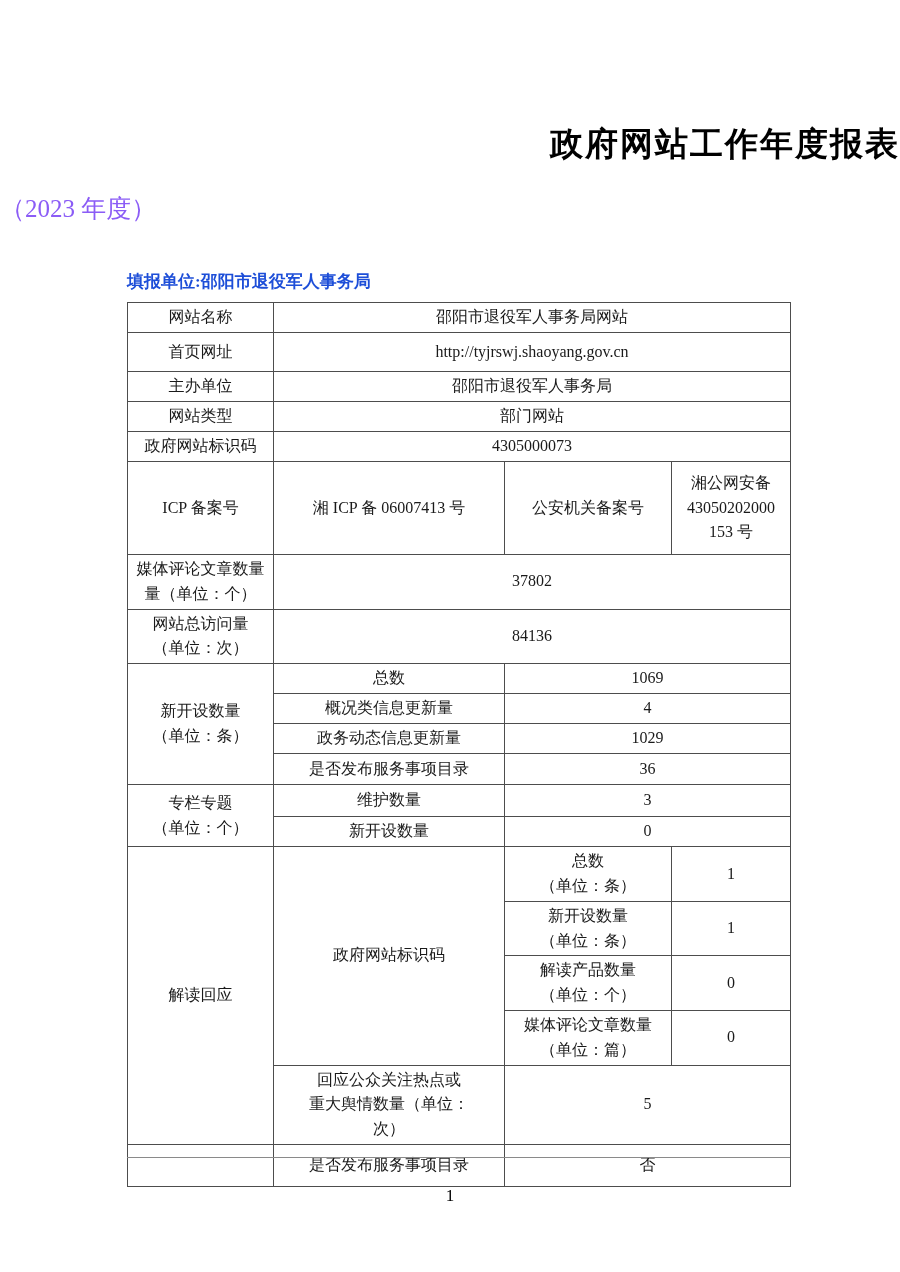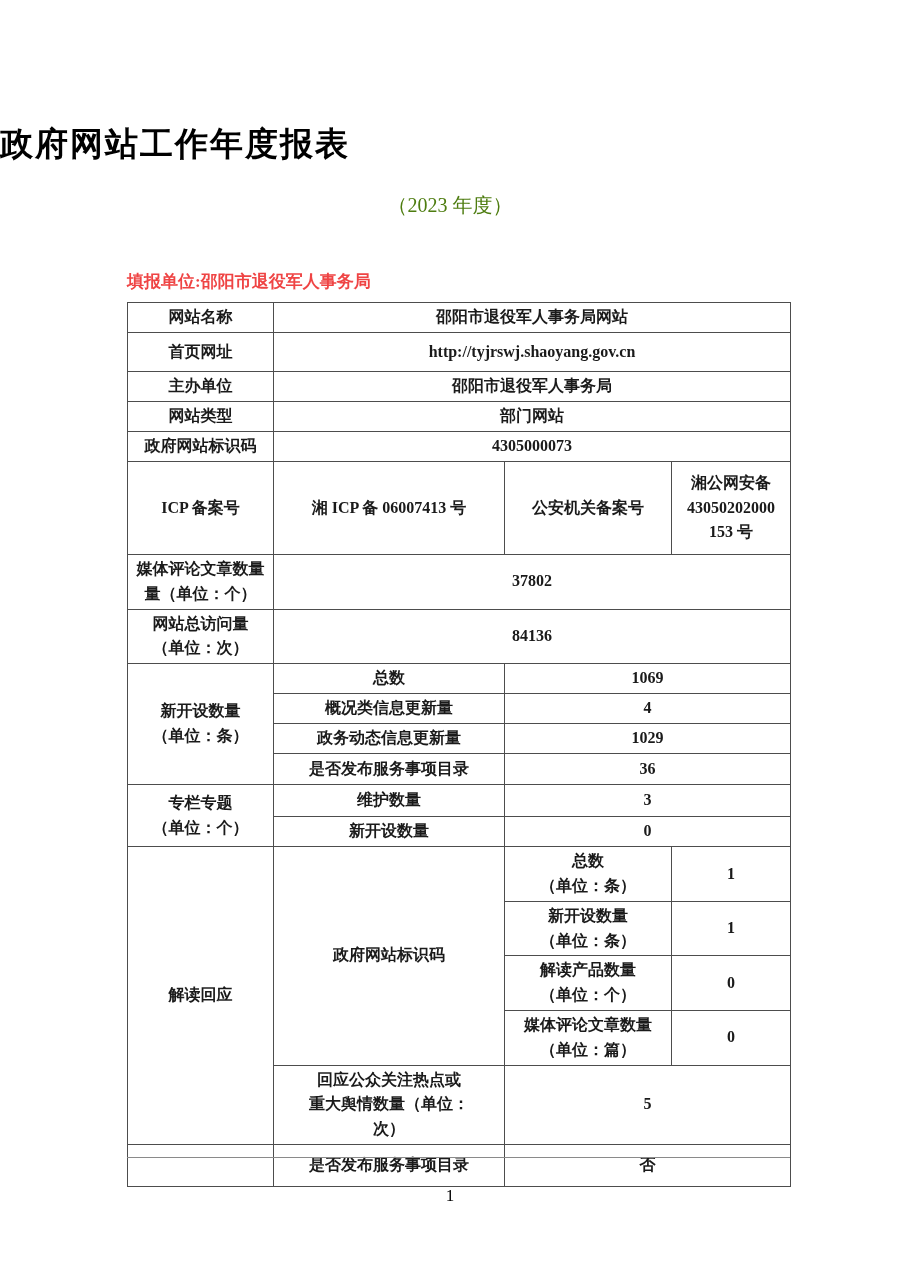--- a/index.html
+++ b/index.html
@@ -14,62 +14,61 @@
     background: #ffffff;
     overflow: hidden;
     font-family: "Liberation Serif", "DejaVu Serif", serif;
     color: #1a1a1a;
   }
   .doc-title {
     position: absolute;
     top: 122px;
     left: 0;
     width: 100%;
-    text-align: left;
+    text-align: right;
     font-family: "Liberation Sans", "DejaVu Sans", sans-serif;
     font-size: 33px;
     font-weight: bold;
     letter-spacing: 2px;
     color: #000000;
   }
   .doc-subtitle {
     position: absolute;
     top: 192px;
     left: 0;
     width: 100%;
-    text-align: center;
-    font-size: 20px;
-    color: #4d7c0f;
+    text-align: left;
+    font-size: 25px;
+    color: #8b5cf6;
   }
   .reporting-unit {
     position: absolute;
     top: 270px;
     left: 127px;
     font-size: 17px;
     font-weight: bold;
-    color: #ef4444;
+    color: #1d4ed8;
   }
   table.report {
     position: absolute;
     top: 302px;
     left: 127px;
     width: 663px;
     border-collapse: collapse;
     table-layout: fixed;
     font-size: 16px;
   }
   table.report td {
     border: 1px solid #4d4d4d;
     text-align: center;
     vertical-align: middle;
     padding: 2px 4px;
     white-space: pre-line;
     line-height: 1.55;
     overflow: hidden;
-    font-weight: bold;
   }
   .bottom-rule {
     position: absolute;
     top: 1157px;
     left: 127px;
     width: 663px;
     height: 1px;
     background: #8a8a8a;
   }
   .page-number {

